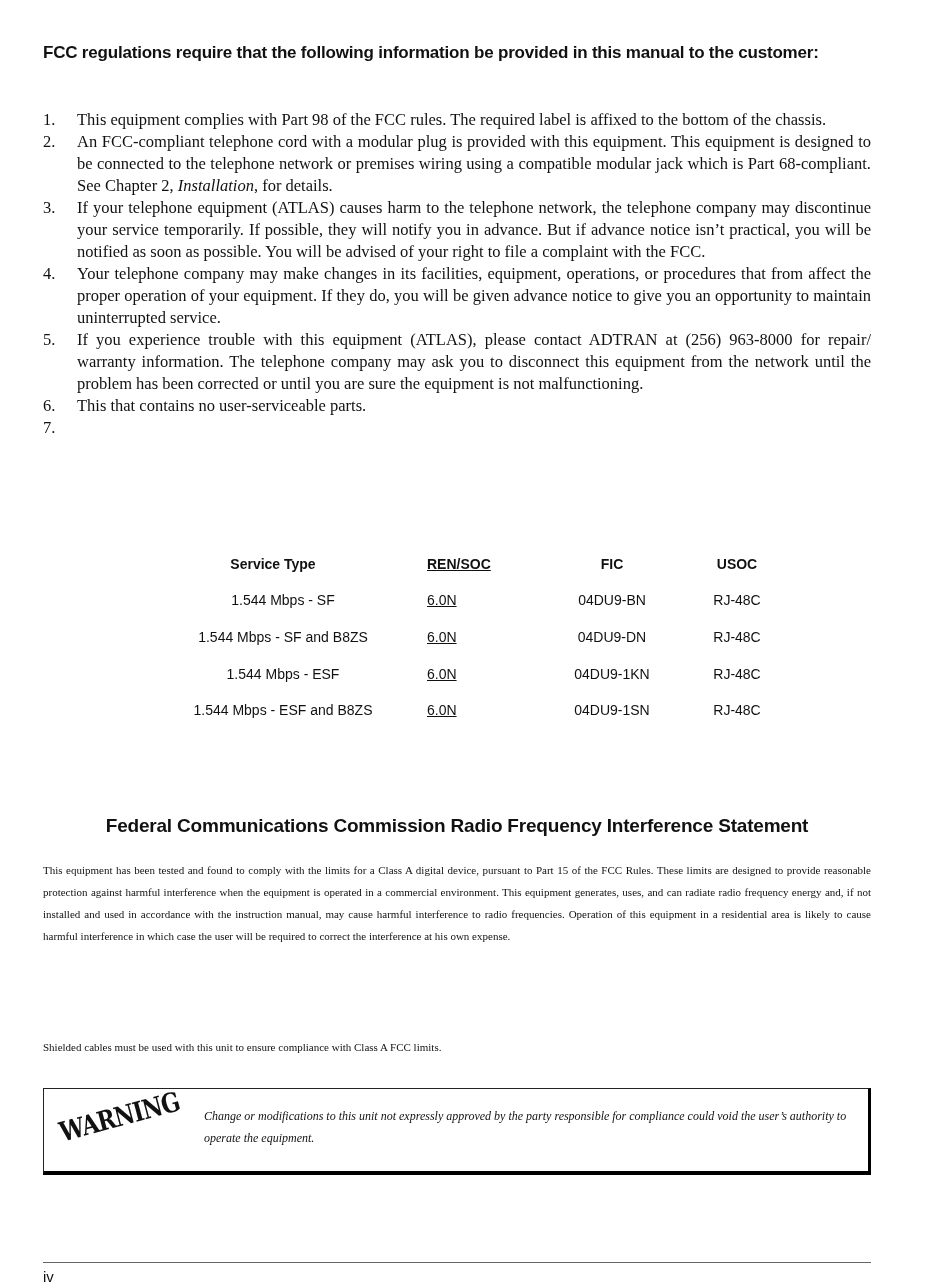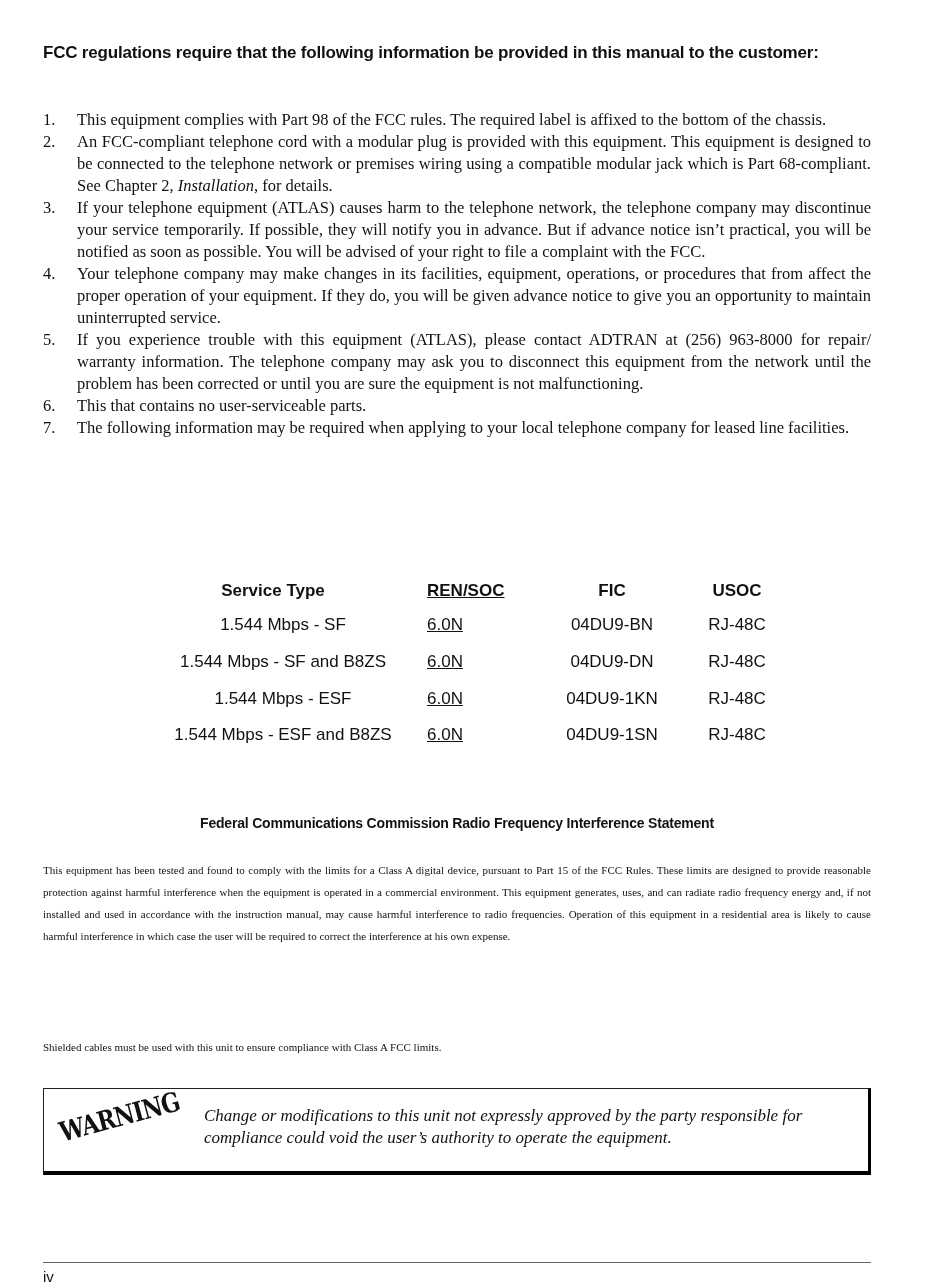--- a/index.html
+++ b/index.html
@@ -16,33 +16,33 @@
     position: absolute; left: 0; top: 109px; width: 828px; margin: 0; padding: 0; list-style: none;
     font-family: "Liberation Serif", serif; font-size: 16.5px; line-height: 22px;
     text-align: justify;
   }
   .list li { position: relative; padding-left: 34px; }
   .list .num { position: absolute; left: 0; top: 0; }
   .list em { font-style: italic; }
 
   .svc-table {
     position: absolute; left: 96px; top: 556px; border-collapse: collapse;
-    font-family: "Liberation Sans", sans-serif; font-size: 17px; margin-top: 25px;
+    font-family: "Liberation Sans", sans-serif; font-size: 14px;
   }
   .svc-table th { font-weight: bold; height: 26px; padding: 0; text-align: center; vertical-align: top; }
   .svc-table td { height: 36.7px; padding: 0; vertical-align: middle; }
   .svc-table .c0 { width: 268px; text-align: center; }
   .svc-table th.c0 { text-align: center; padding-right: 20px; }
   .svc-table .c1 { width: 120px; text-align: left; text-decoration: underline; }
   .svc-table .c2 { width: 130px; text-align: center; }
   .svc-table .c3 { width: 120px; text-align: center; }
 
   .rf-heading {
     position: absolute; left: 0; top: 815px; width: 828px; text-align: center;
-    font-family: "Liberation Sans", sans-serif; font-weight: bold; font-size: 14px; letter-spacing: -0.2px;
+    font-family: "Liberation Sans", sans-serif; font-weight: bold; font-size: 19px; letter-spacing: -0.2px;
   }
   .para {
     position: absolute; left: 0; width: 828px;
     font-family: "Liberation Serif", serif; font-size: 11px; line-height: 22px; text-align: justify;
     margin: 0;
   }
   .p1 { top: 859px; }
   .p2 { top: 1036px; }
 
   .warning-box {
@@ -51,21 +51,21 @@
     background: #fff;
   }
   .warning-stamp {
     position: absolute; left: 16px; top: 28px;
     font-family: "DejaVu Serif", serif; font-weight: 900; font-size: 27px; letter-spacing: -1px;
     transform: rotate(-15deg) scaleX(0.82); transform-origin: left center;
     color: #111;
   }
   .warning-text {
     position: absolute; left: 160px; top: 16px; width: 660px;
-    font-family: "Liberation Serif", serif; font-style: italic; font-size: 17px; line-height: 22px;
+    font-family: "Liberation Serif", serif; font-style: italic; font-size: 12px; line-height: 22px;
   }
 
   .footer-rule {
     position: absolute; left: 43px; top: 1262px; width: 828px; height: 0;
     border-top: 1.5px solid #666;
   }
   .page-num {
     position: absolute; left: 43px; top: 1268px;
     font-family: "Liberation Sans", sans-serif; font-size: 15px;
   }
@@ -96,21 +96,20 @@
     <li>
       <span class="num">5.</span>
       <span>If you experience trouble with this equipment (ATLAS), please contact ADTRAN at (256) 963-8000 for repair/  warranty information.  The telephone company may ask you to disconnect this equipment from the network until the problem has been corrected or until you are sure the equipment is not malfunctioning.</span>
     </li>
     <li>
       <span class="num">6.</span>
       <span>This that  contains no user-serviceable parts.</span>
     </li>
     <li>
       <span class="num">7.</span>
-      <span>The following information may be required when applying to your local telephone company for leased line facilities.</span>
     </li>
   </ol>
 
   <table class="svc-table">
     <thead>
       <tr>
         <th class="c0">Service Type</th>
         <th class="c1">REN/SOC</th>
         <th class="c2">FIC</th>
         <th class="c3">USOC</th>

